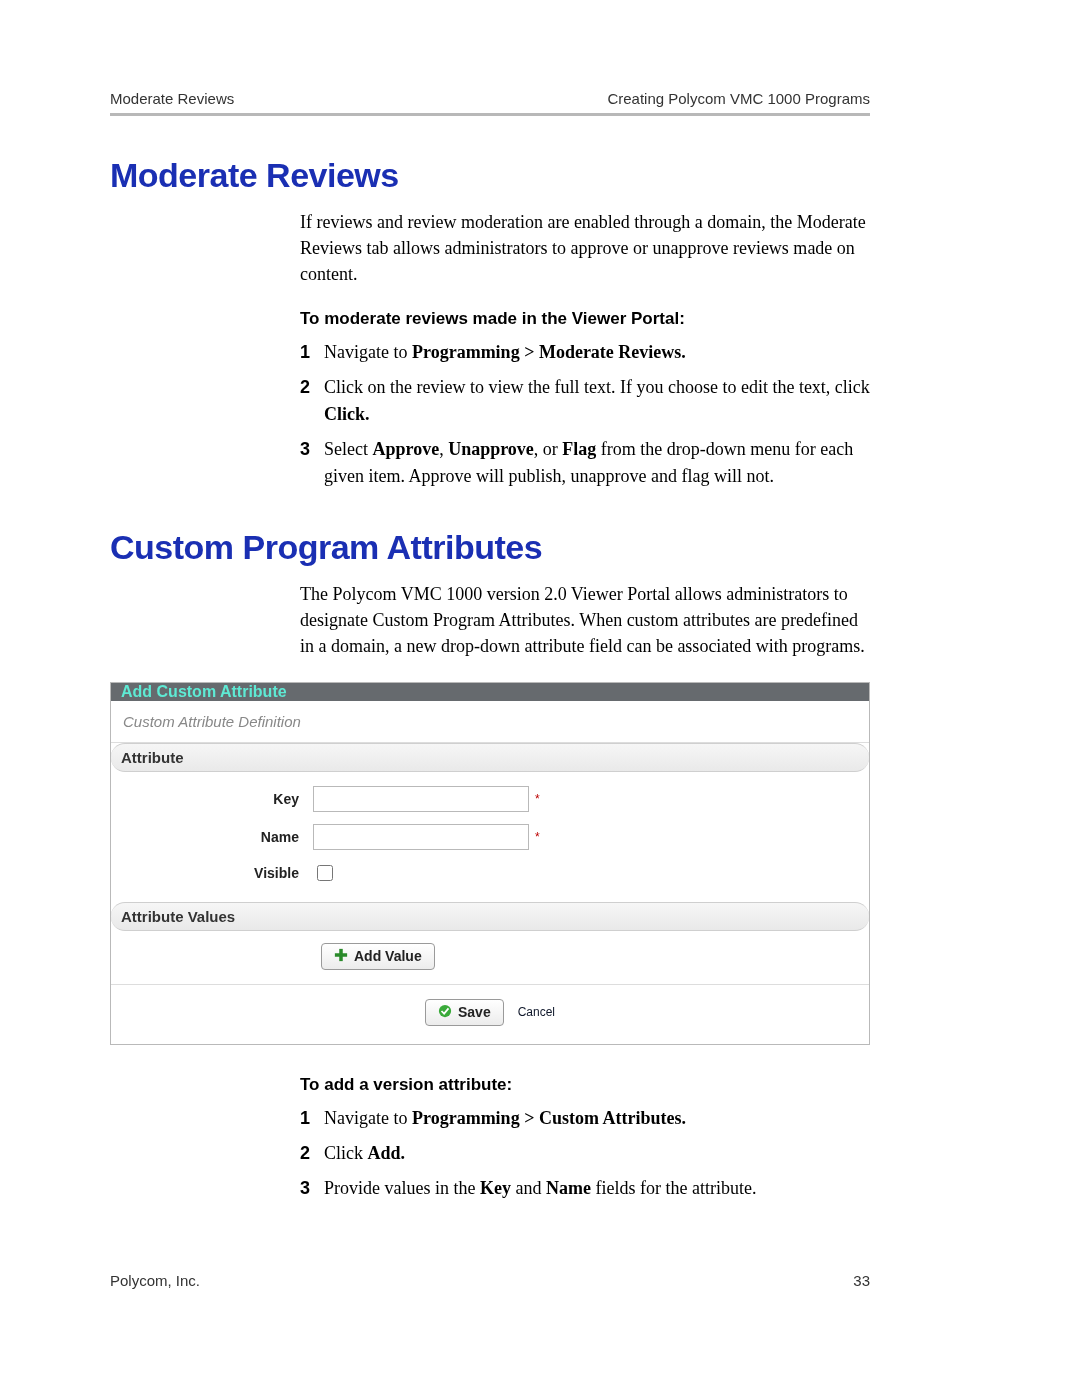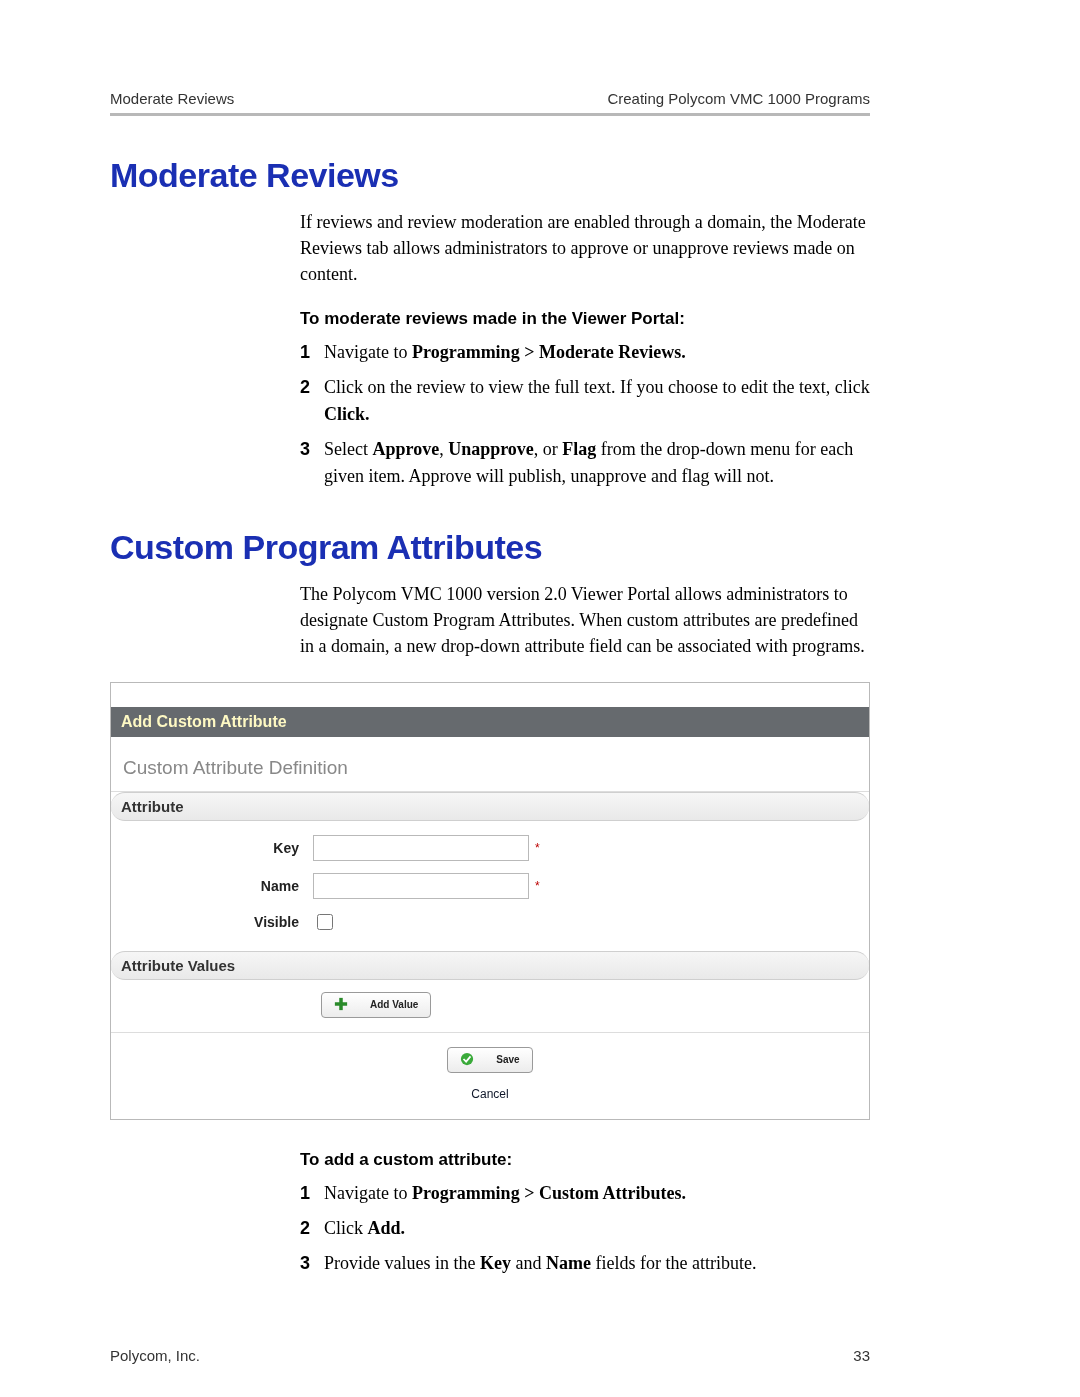--- a/index.html
+++ b/index.html
@@ -73,30 +73,30 @@
   
   .panel {
     border: 1px solid #b9b9b9;
     font-family: "Helvetica Neue", Arial, sans-serif;
     font-size: 15px;
     margin: 18px 0 30px 0;
     background: #fff;
   }
   .panel-title {
     background: #666a6e;
-    color: #fef9c3;
-    padding: 6px 10px;
+    color: #5eead4;
+    padding: 0 10px;
     font-weight: 700;
     font-size: 16px;
-    margin-top: 24px;
   }
   .panel-sub {
     color: #888;
-    padding: 20px 12px 12px 12px;
-    font-size: 19px;
+    font-style: italic;
+    padding: 12px 12px 12px 12px;
+    font-size: 15px;
     border-bottom: 1px solid #ddd;
   }
   .panel-section-head {
     background: linear-gradient(#f6f6f6, #e9e9e9);
     border-top: 1px solid #cfcfcf;
     border-bottom: 1px solid #cfcfcf;
     padding: 5px 10px;
     font-weight: 700;
     color: #333;
     border-radius: 14px;
@@ -125,43 +125,42 @@
     font-family: inherit;
     font-size: 13px;
   }
   .ast { color: #b00; margin-left: 6px; font-size: 12px;}
   .form-row input[type=checkbox]{
     width:16px; height:16px;
   }
   .btn {
     display: inline-flex;
     align-items: center;
-    gap: 22px;
+    gap: 6px;
     border: 1px solid #9a9a9a;
     background: linear-gradient(#ffffff, #ececec);
     border-radius: 4px;
     padding: 4px 12px;
     font-family: inherit;
-    font-size: 10px;
+    font-size: 14px;
     font-weight: 700;
     color: #222;
     cursor: pointer;
   }
   .btn svg { width:14px; height:14px; }
   .panel-buttons {
     padding: 12px 0 14px 210px;
   }
   .panel-footer {
     border-top: 1px solid #ddd;
     padding: 14px 0 18px 0;
     display: flex;
     justify-content: center;
     align-items: center;
     gap: 14px;
-    flex-direction: column;
   }
   .linklike {
     color: #0f172a;
     font-size: 12px;
     cursor: pointer;
   }
   .running-foot {
     display: flex;
     justify-content: space-between;
     font-family: "Helvetica Neue", Arial, sans-serif;
@@ -259,21 +258,21 @@
               <path d="M4 8 l3 3 l5 -6" stroke="#fff" stroke-width="2" fill="none"></path>
             </svg>
         </span>
         <span>Save</span>
       </button>
       <span class="linklike">Cancel</span>
     </div>
   </div>
 
   <div class="indented">
-    <div class="subhead">To add a custom attribute:</div>
+    <div class="subhead">To add a version attribute:</div>
     <ol class="steps">
       <li>
         <span class="num">1</span>
         <span class="txt">
           <span>Navigate to </span><span class="bold">Programming &gt; Custom Attributes.</span>
         </span>
       </li>
       <li>
         <span class="num">2</span>
         <span class="txt">

